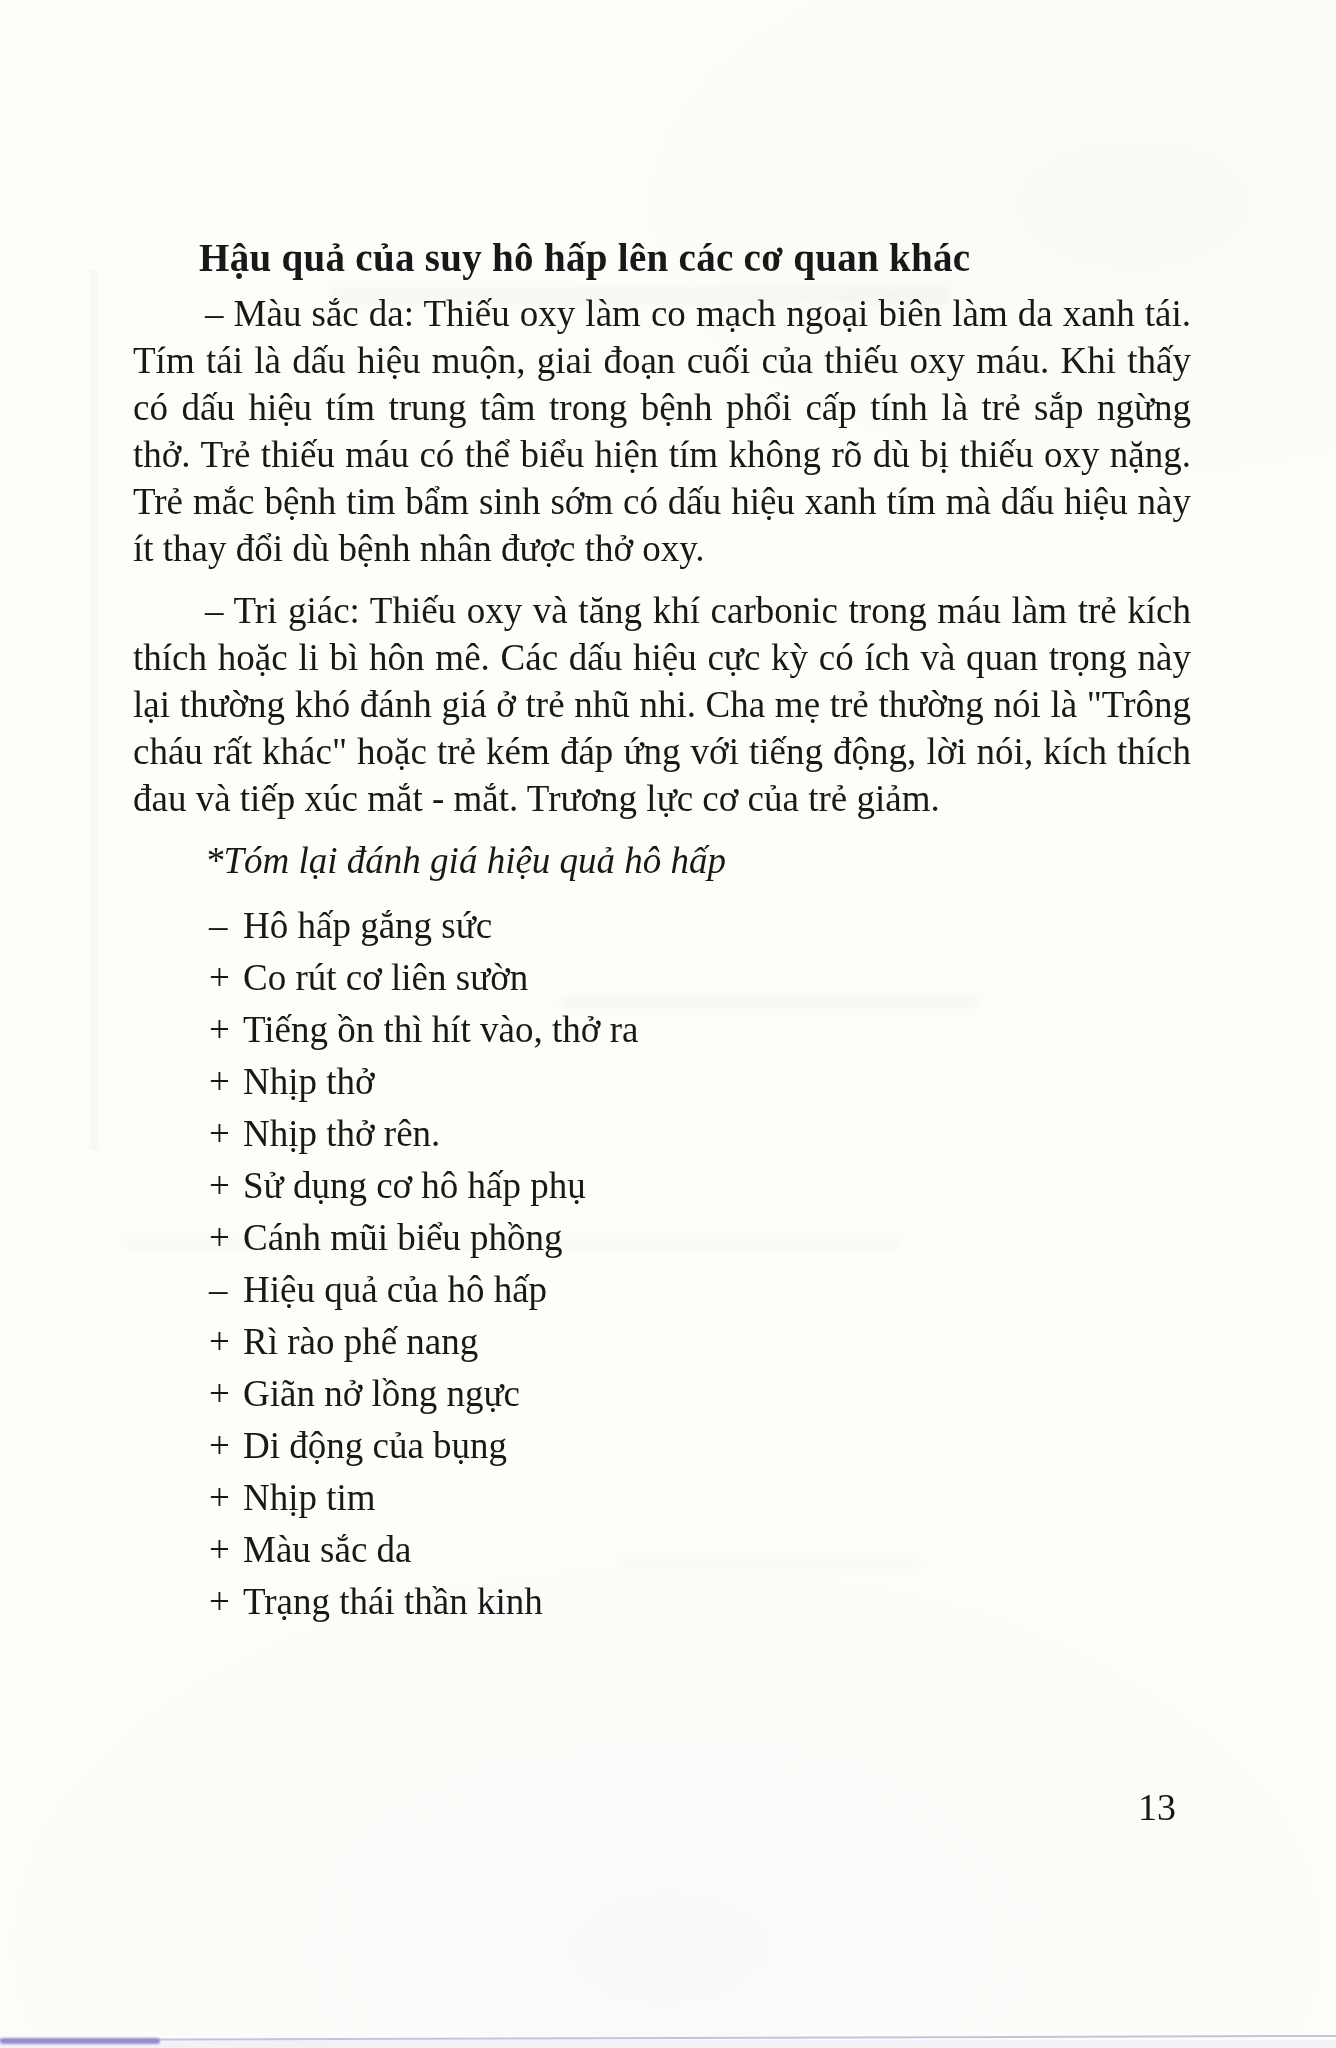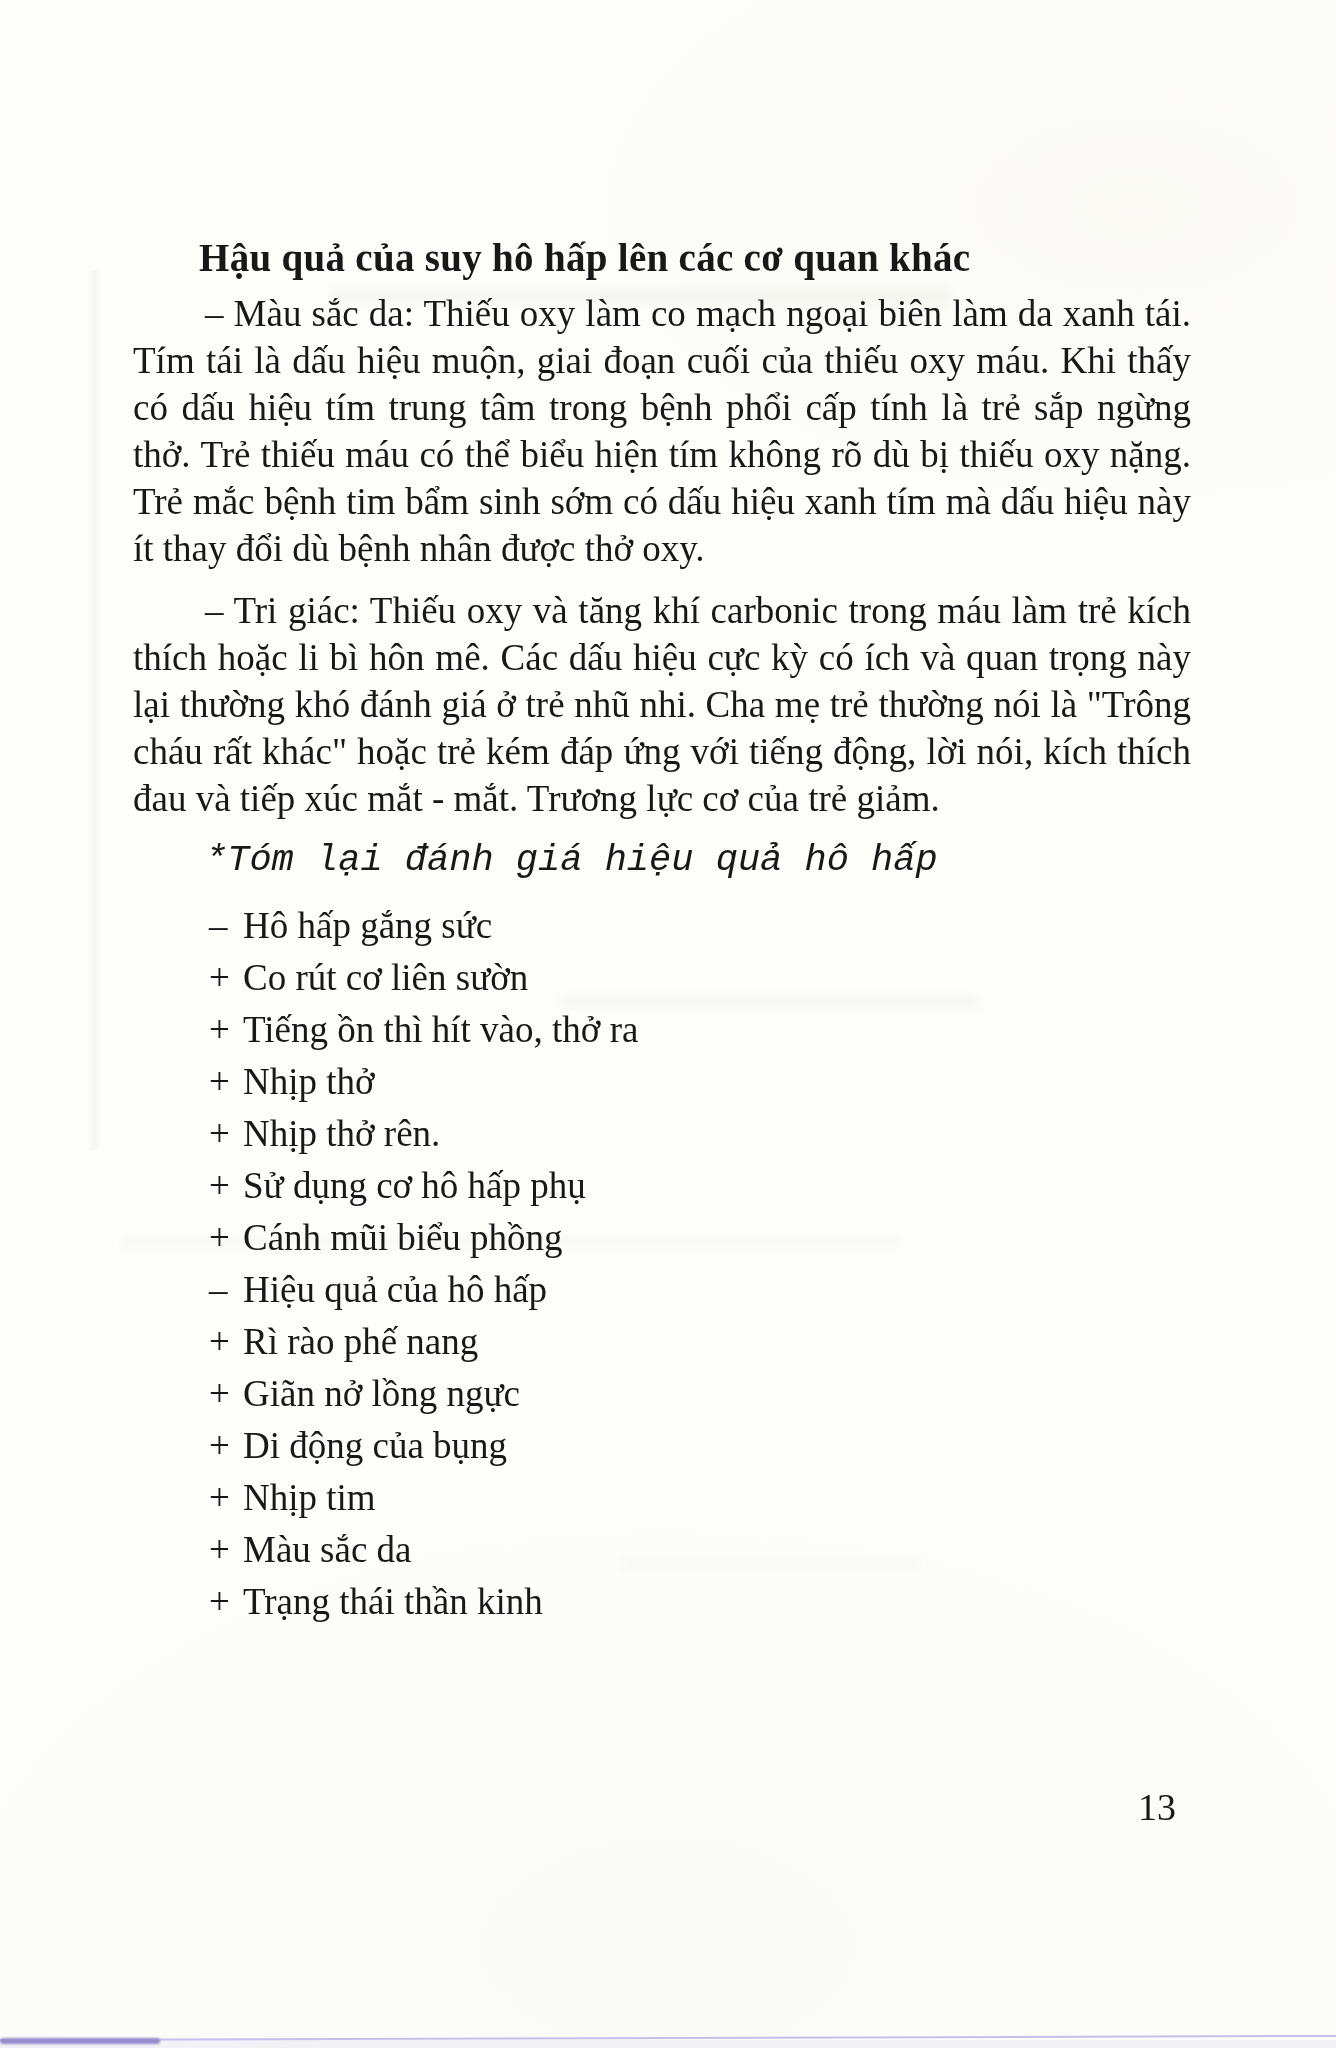--- a/index.html
+++ b/index.html
@@ -54,21 +54,20 @@
     text-align: justify;
     text-indent: 72px;
     margin: 0 0 15px 0;
   }
   .summary-heading {
     font-size: 37px;
     line-height: 47px;
     font-style: italic;
     margin: 14px 0 16px 0;
     padding-left: 72px;
-    font-family: Liberation Mono, monospace;
   }
   .checklist {
     margin: 0;
     padding: 0;
     list-style: none;
   }
   .checklist-item {
     font-size: 37px;
     height: 52px;
     line-height: 52px;

